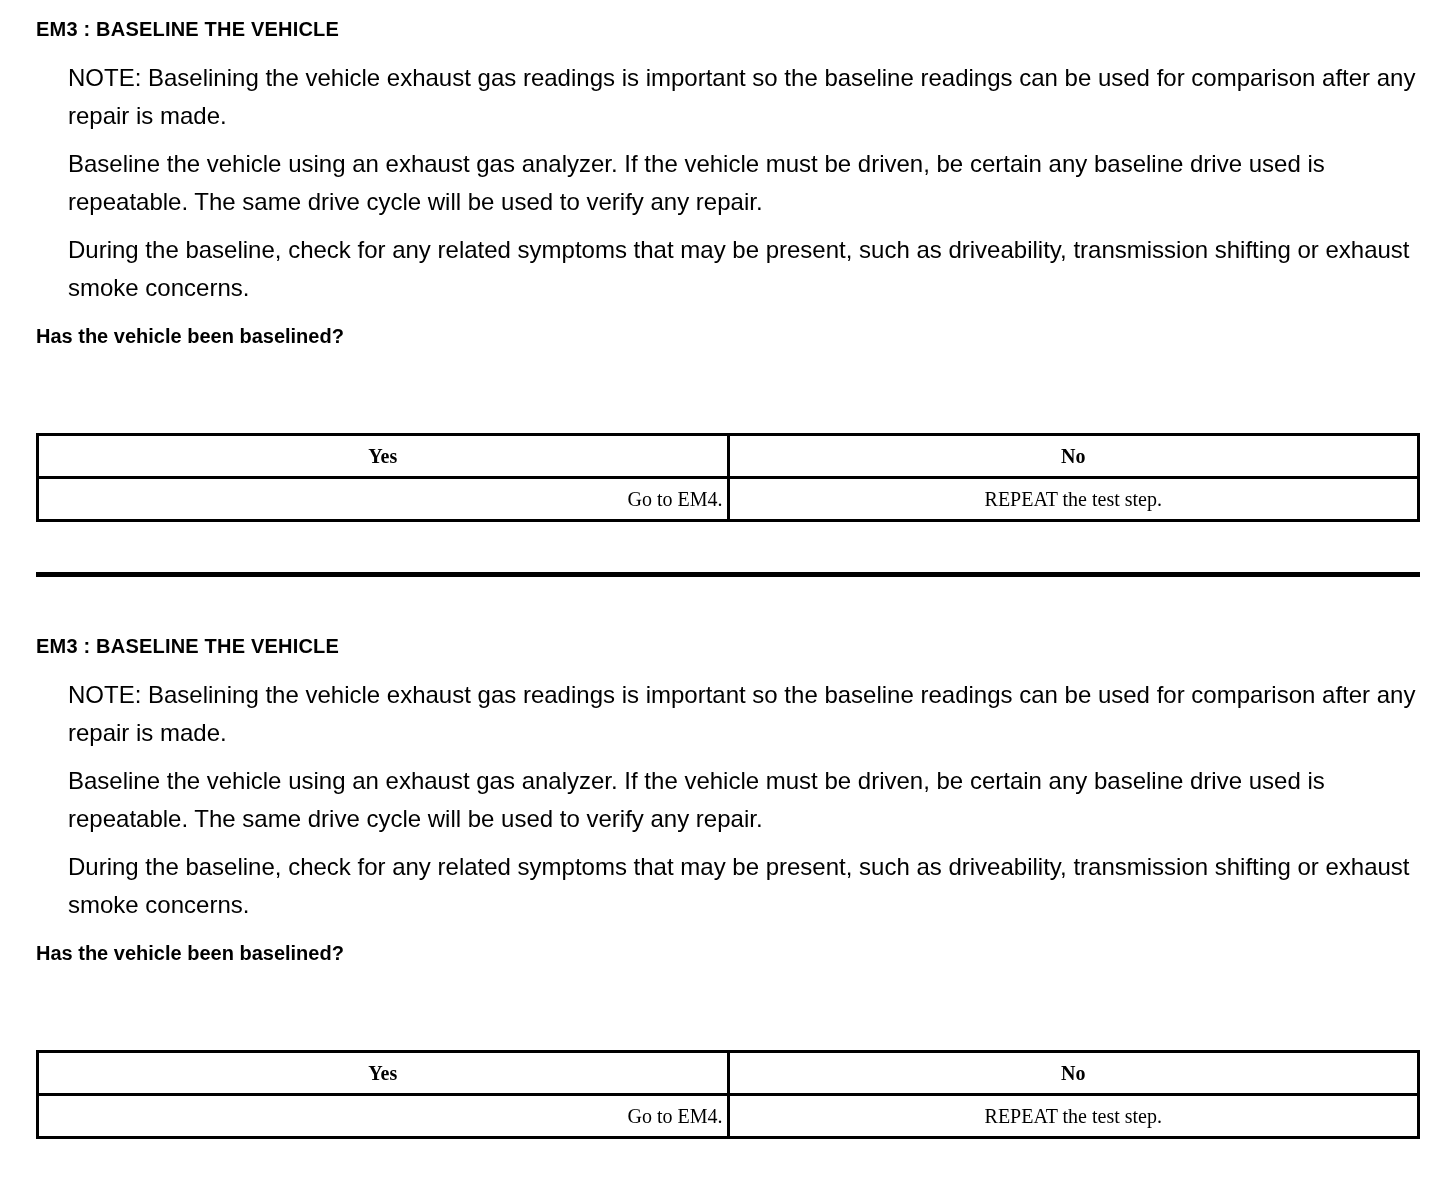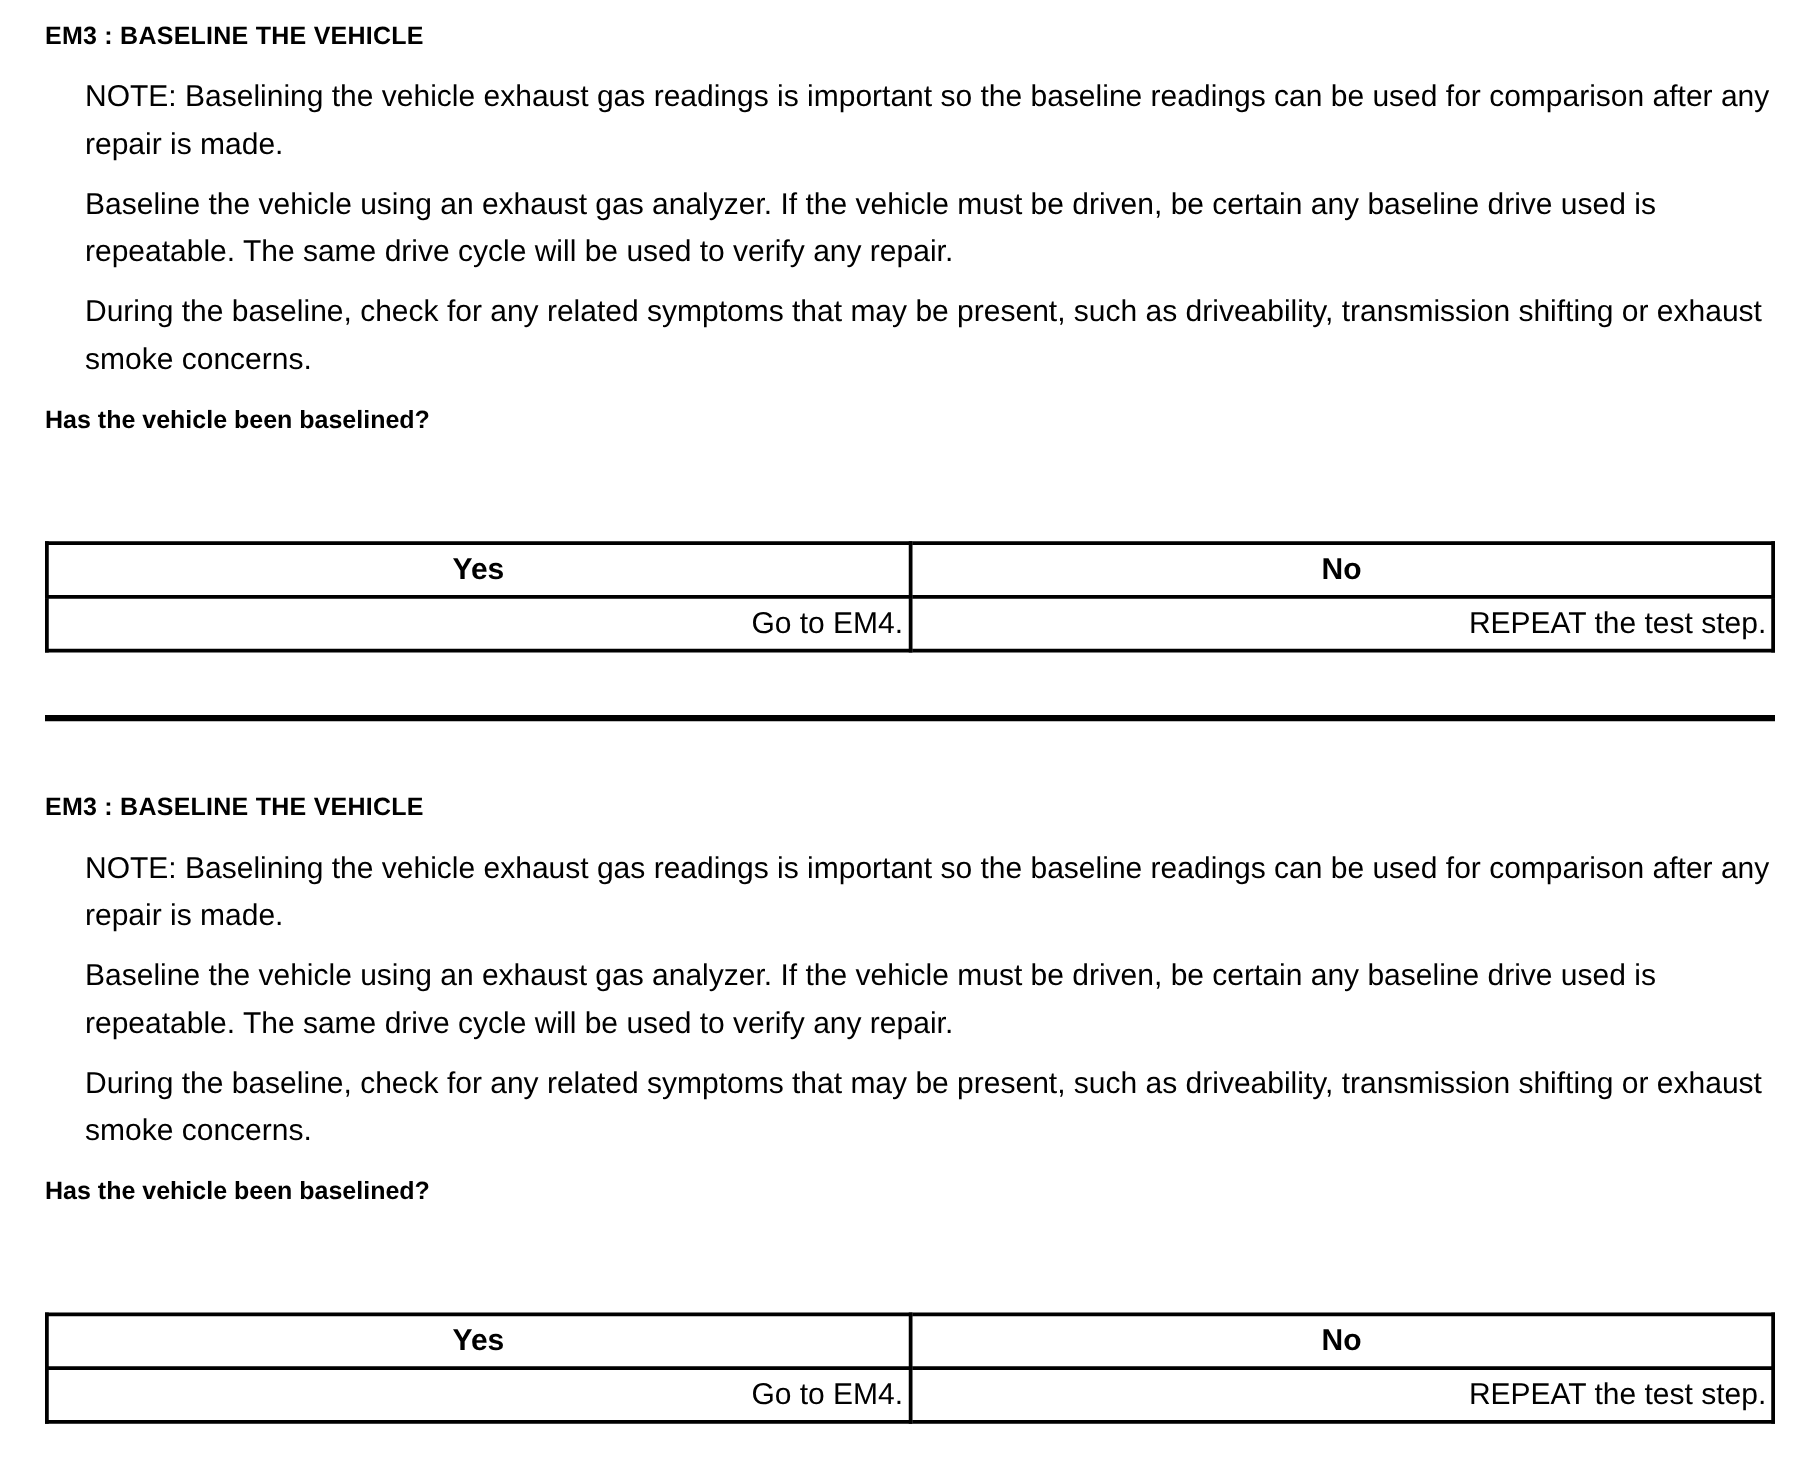--- a/index.html
+++ b/index.html
@@ -37,31 +37,32 @@
   }
   .decision-table {
     width: 100%;
     border-collapse: collapse;
     margin-top: 78px;
     table-layout: fixed;
   }
   .decision-table th,
   .decision-table td {
     border: 3px solid #000000;
-    font-size: 24px;
+    font-size: 20px;
     height: 43px;
     padding: 1px 4px;
     vertical-align: middle;
+    font-family: Liberation Serif, serif;
   }
   .decision-table th {
     font-weight: bold;
     text-align: center;
   }
   .cell-center { text-align: right; }
-  .cell-left { text-align: right; }
+  .cell-left { text-align: center; }
   .section-divider {
     border: none;
     border-top: 5px solid #000000;
     margin-top: 50px;
     margin-bottom: 58px;
   }
 </style>
 </head>
 <body>
 

